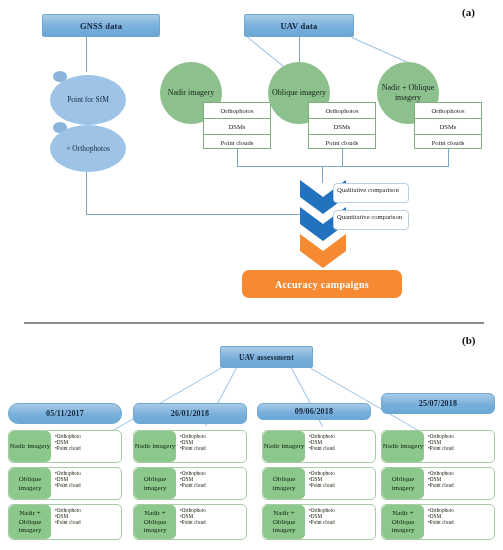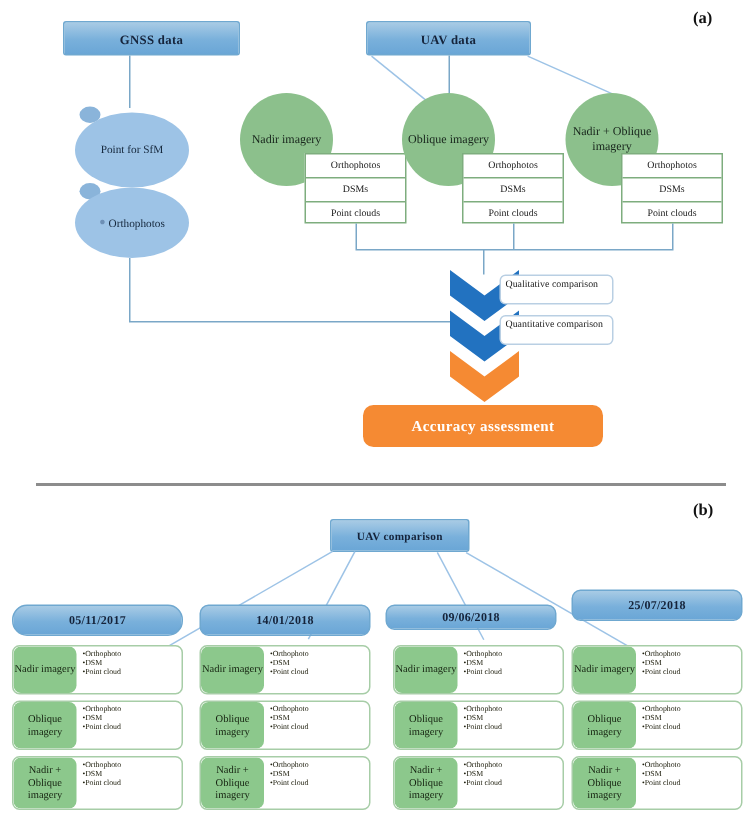--- a/index.html
+++ b/index.html
@@ -154,27 +154,27 @@
 
   <svg class="chev" style="left:300px;top:180px;" width="46" height="88" viewBox="0 0 46 88">
     <polygon points="0,0 23,17 46,0 46,17 23,34 0,17" fill="#2272c0"></polygon>
     <polygon points="0,27 23,44 46,27 46,44 23,61 0,44" fill="#2272c0"></polygon>
     <polygon points="0,54 23,71 46,54 46,71 23,88 0,71" fill="#f58a33"></polygon>
   </svg>
 
   <div class="abs cmplabel" style="left:333px;top:183px;width:76px;height:20px;">Qualitative comparison</div>
   <div class="abs cmplabel" style="left:333px;top:210px;width:76px;height:20px;">Quantitative comparison</div>
 
-  <div class="abs orangebox" style="left:242px;top:270px;width:160px;height:28px;">Accuracy assessment</div>
+  <div class="abs orangebox" style="left:242px;top:270px;width:160px;height:28px;">Accuracy campaigns</div>
 
   <div class="abs divider" style="left:24px;top:322px;width:460px;"></div>
 
   <div class="abs panel-label" style="left:462px;top:334px;">(b)</div>
 
-  <div class="abs bluebox" style="left:220px;top:346px;width:93px;height:22px;font-size:7.5px;">UAV comparison</div>
+  <div class="abs bluebox" style="left:220px;top:346px;width:93px;height:22px;font-size:7.5px;">UAV assessment</div>
 
   <div class="diag" style="left:222px;top:368px;width:168px;transform:rotate(150deg);"></div>
   <div class="diag" style="left:237px;top:368px;width:66px;transform:rotate(118deg);"></div>
   <div class="diag" style="left:292px;top:368px;width:66px;transform:rotate(62deg);"></div>
   <div class="diag" style="left:311px;top:368px;width:167px;transform:rotate(30deg);"></div>
 
   <div class="abs bluebox round" style="left:8px;top:403px;width:114px;height:21px;font-size:8px;border-radius:10px;">05/11/2017</div>
   <div class="abs subrow" style="left:8px;top:430px;width:114px;height:33px;">
     <div class="tag">Nadir imagery</div>
     <div class="bullets">
@@ -193,21 +193,21 @@
   </div>
   <div class="abs subrow" style="left:8px;top:504px;width:114px;height:36px;">
     <div class="tag">Nadir + Oblique imagery</div>
     <div class="bullets">
       <div>•Orthophoto</div>
       <div>•DSM</div>
       <div>•Point cloud</div>
     </div>
   </div>
 
-  <div class="abs bluebox round" style="left:133px;top:403px;width:114px;height:21px;font-size:8px;">14/01/2018</div>
+  <div class="abs bluebox round" style="left:133px;top:403px;width:114px;height:21px;font-size:8px;">26/01/2018</div>
   <div class="abs subrow" style="left:133px;top:430px;width:114px;height:33px;">
     <div class="tag">Nadir imagery</div>
     <div class="bullets">
       <div>•Orthophoto</div>
       <div>•DSM</div>
       <div>•Point cloud</div>
     </div>
   </div>
   <div class="abs subrow" style="left:133px;top:467px;width:114px;height:33px;">
     <div class="tag">Oblique imagery</div>

